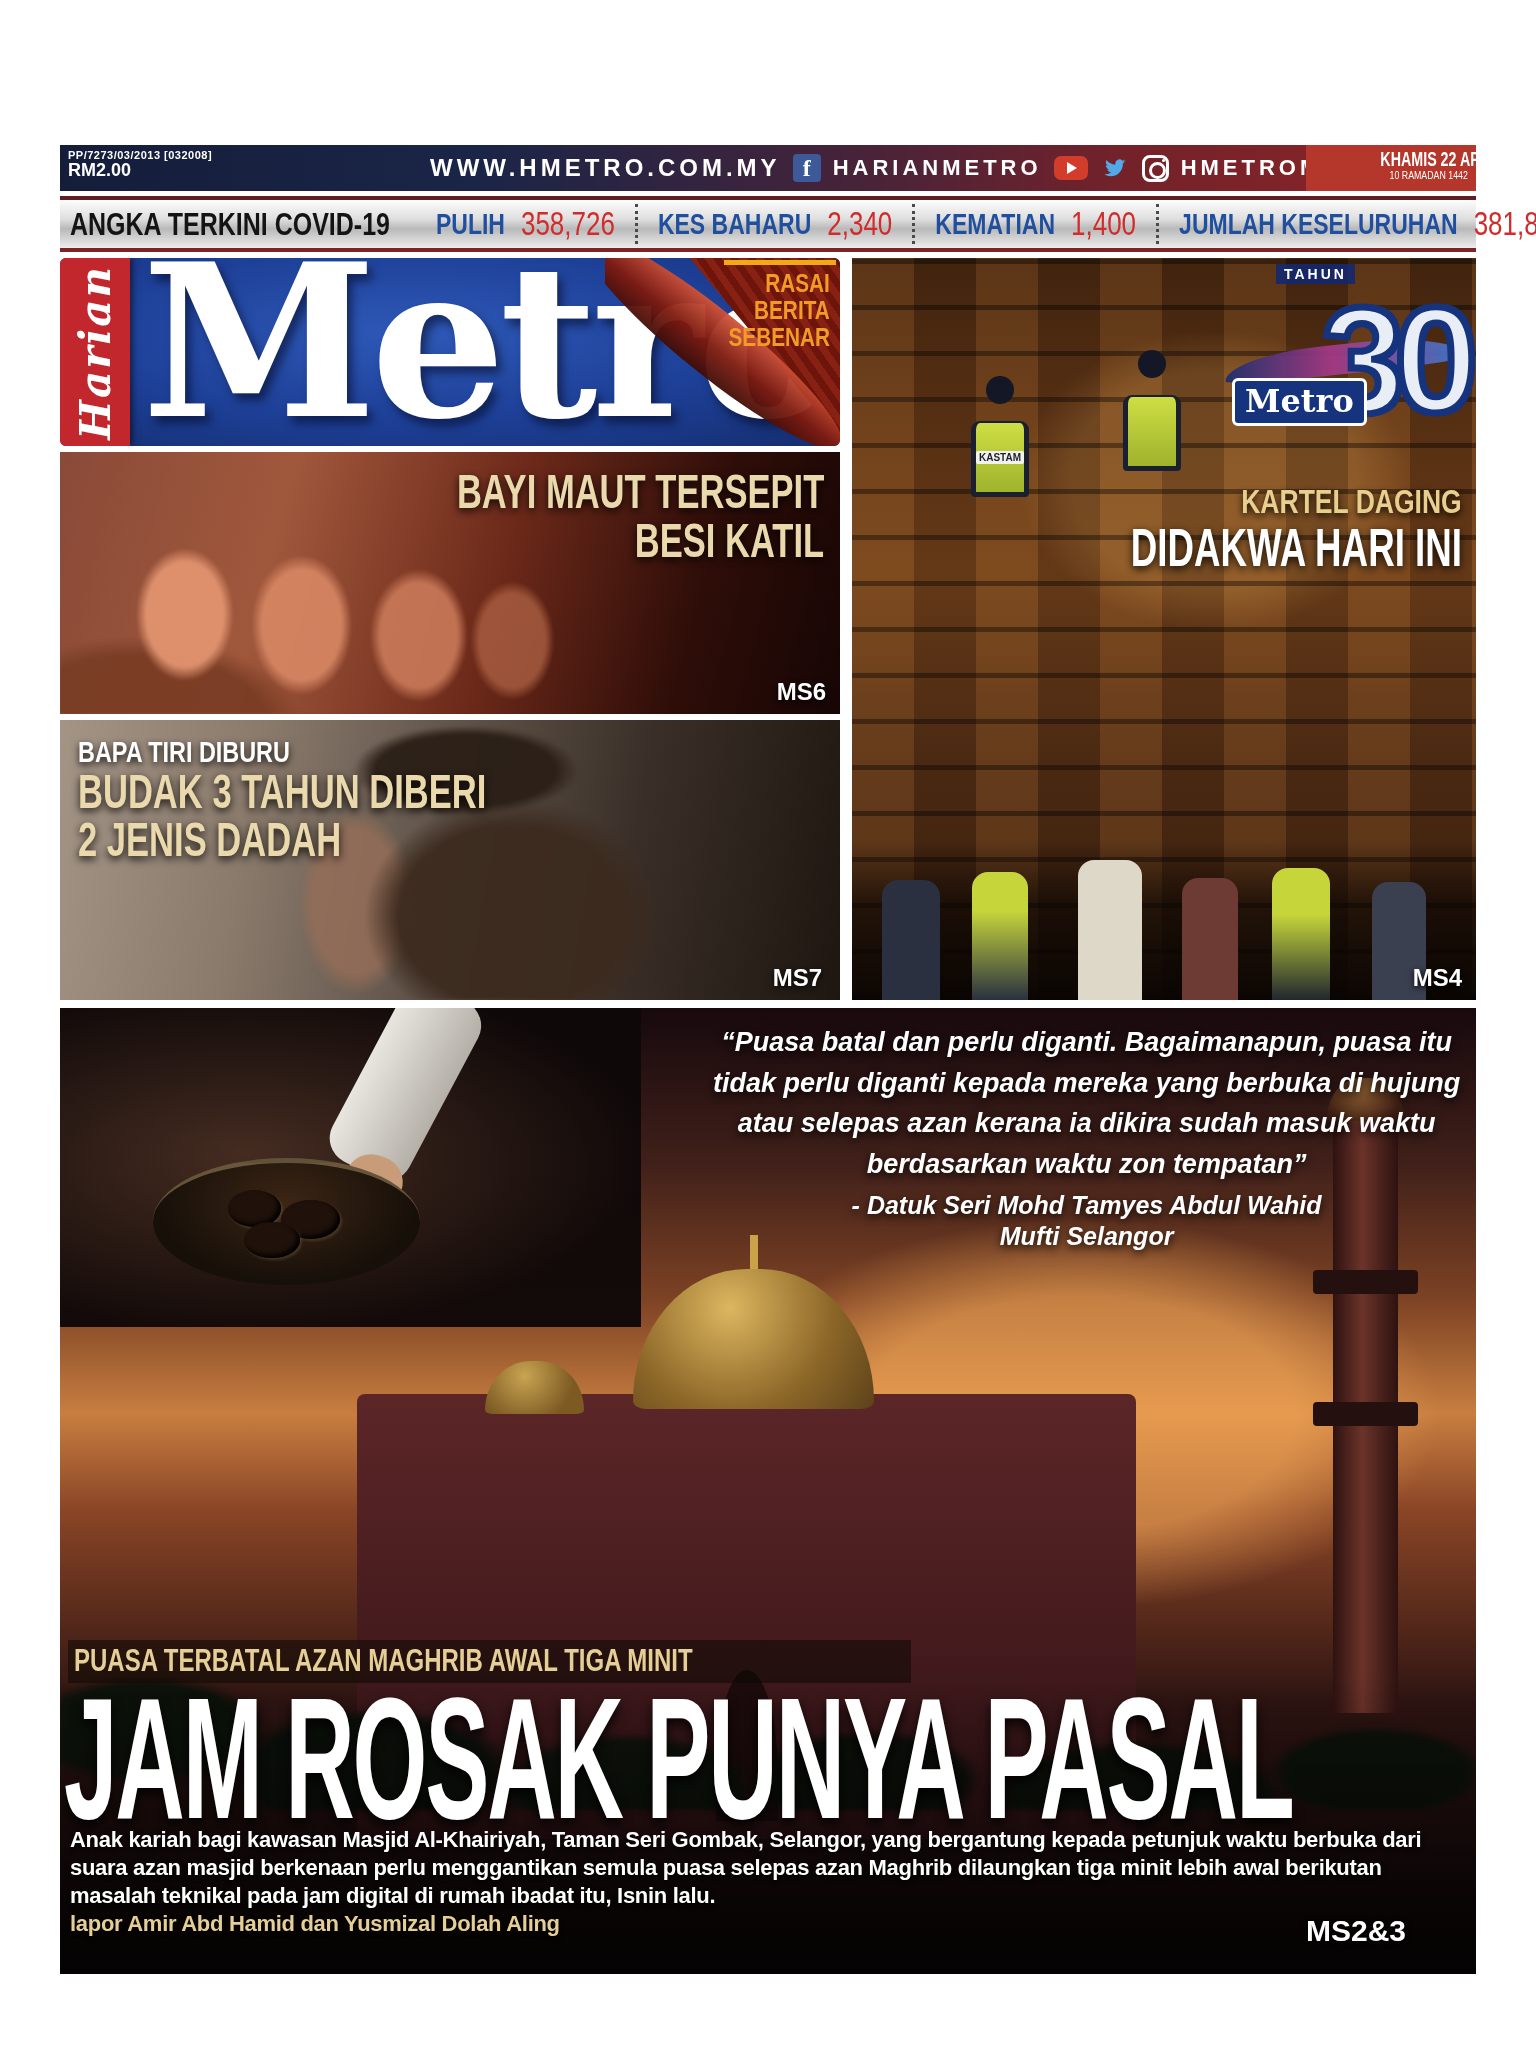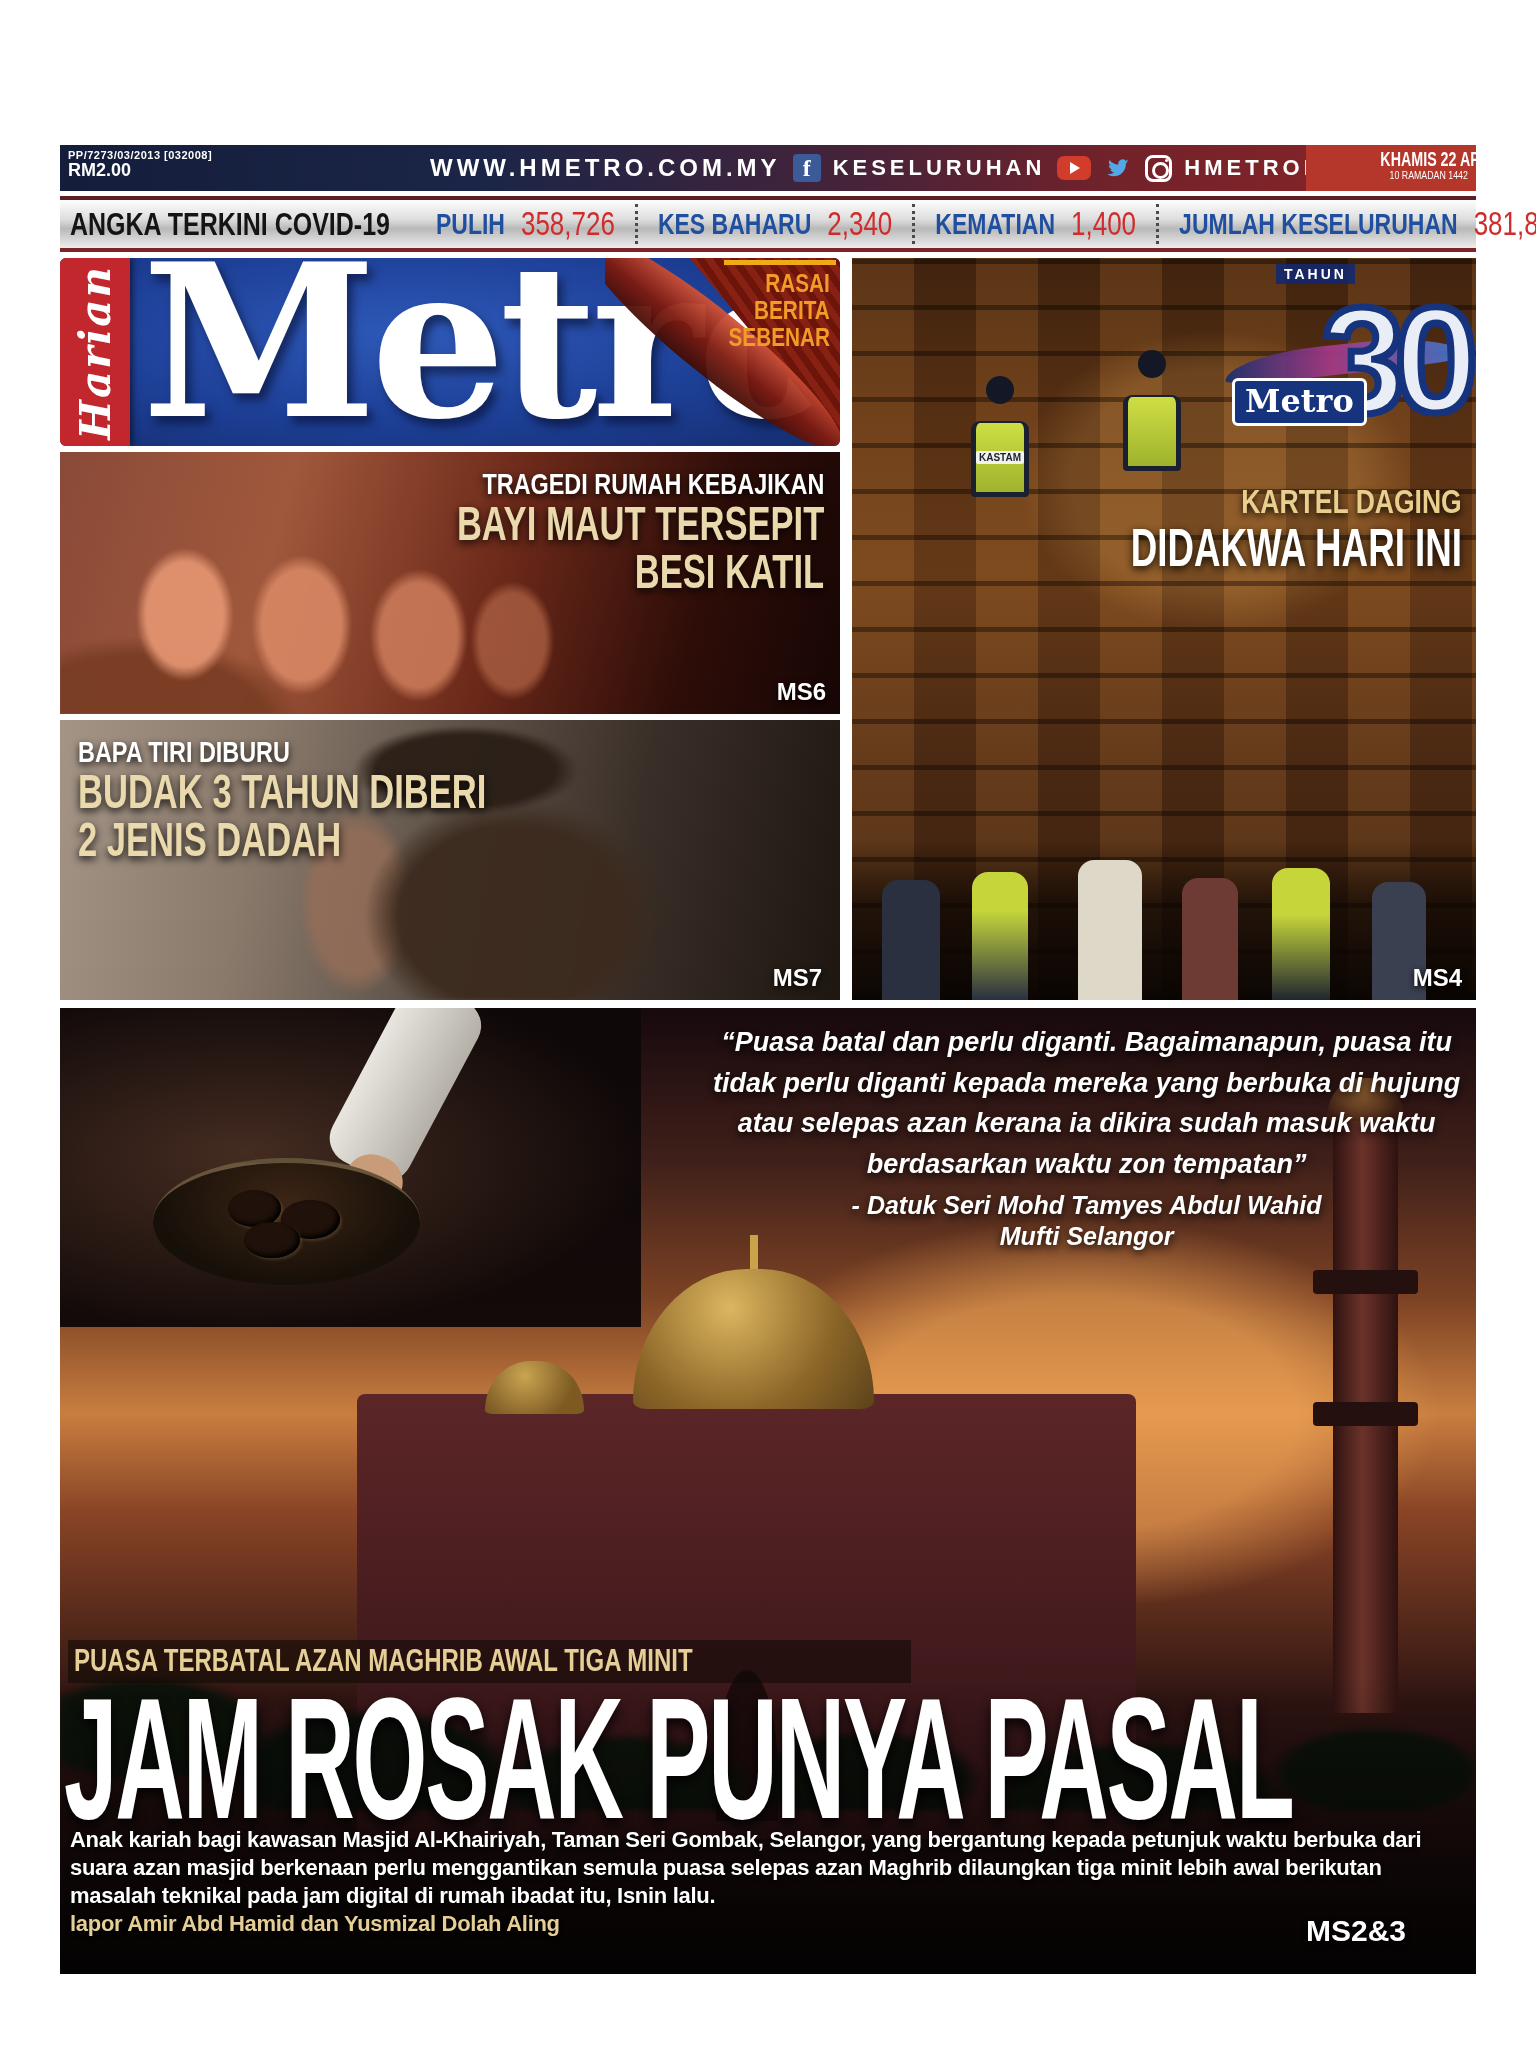--- a/index.html
+++ b/index.html
@@ -190,21 +190,21 @@
 <div class="page">
 
   <div class="topbar">
     <div class="topbar-left">
       <div class="reg-no">PP/7273/03/2013 [032008]</div>
       <div class="price">RM2.00</div>
     </div>
     <div class="topbar-center">
       <span class="website">WWW.HMETRO.COM.MY</span>
       <span class="icon-fb">f</span>
-      <span class="handle">KESELURUHAN</span>
+      <span class="handle">HARIANMETRO</span>
       <span class="icon-yt"></span>
       <span style="display:inline-block;width:30px;height:26px;">
         <svg viewBox="0 0 24 24" width="30" height="26">
             <path fill="#53a8e8" d="M22 5.8c-.7.3-1.5.5-2.3.6.8-.5 1.4-1.3 1.7-2.2-.8.5-1.6.8-2.5 1A3.9 3.9 0 0 0 12.2 8c0 .3 0 .6.1.9A11 11 0 0 1 4.2 4.6a3.9 3.9 0 0 0 1.2 5.2c-.6 0-1.2-.2-1.8-.5v.1c0 1.9 1.3 3.5 3.1 3.8-.6.2-1.2.2-1.8.1.5 1.6 2 2.7 3.7 2.7A7.9 7.9 0 0 1 2 17.7 11 11 0 0 0 8 19.5c7.3 0 11.3-6 11.3-11.3v-.5c.8-.6 1.4-1.2 2-2z"></path>
           </svg>
       </span>
       <span class="icon-ig"></span>
       <span class="handle">HMETROMY</span>
     </div>
     <div class="datebox">
@@ -249,21 +249,20 @@
         <div><span class="cx cx-r s80">RASAI</span></div>
         <div><span class="cx cx-r s80">BERITA</span></div>
         <div><span class="cx cx-r s80">SEBENAR</span></div>
       </div>
     </div>
   </div>
 
   <div class="story story-baby">
     <div class="baby-fingers"></div>
     <div class="txt">
-      <div class="kicker"><span class="cx cx-r s78">TRAGEDI RUMAH KEBAJIKAN</span></div>
       <div class="hl"><span class="cx cx-r s72">BAYI MAUT TERSEPIT</span></div>
       <div class="hl"><span class="cx cx-r s72">BESI KATIL</span></div>
     </div>
     <div class="pageref" style="right:14px; bottom:8px;">MS6</div>
   </div>
 
   <div class="story story-child">
     <div class="child-fig"></div>
     <div class="txt">
       <div class="kicker"><span class="cx s78">BAPA TIRI DIBURU</span></div>

